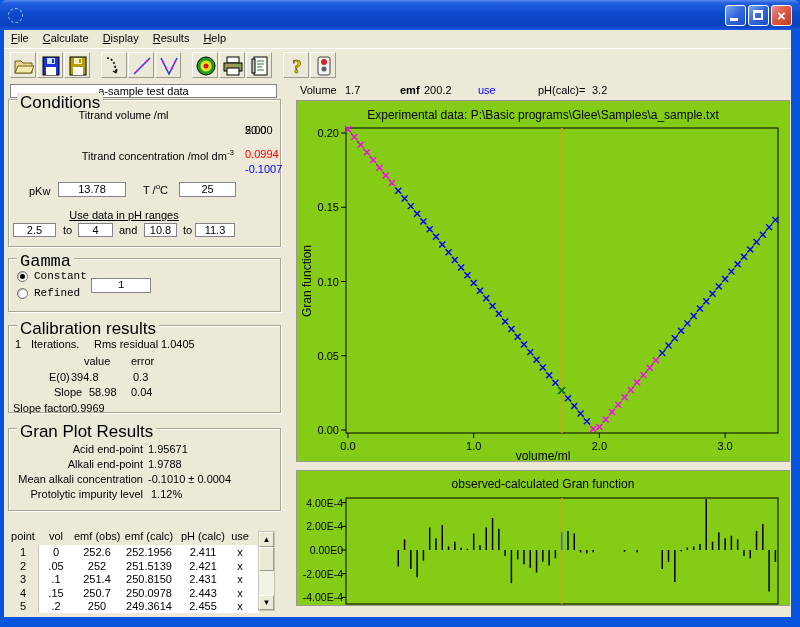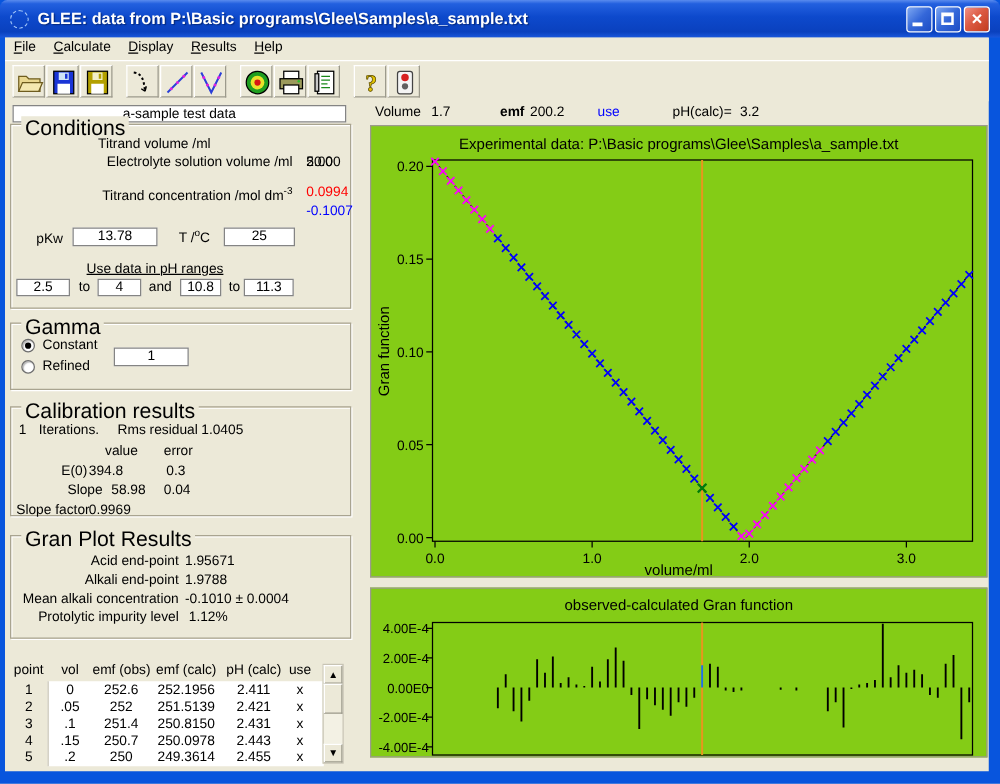--- a/index.html
+++ b/index.html
@@ -60,21 +60,20 @@
     font-size:8px;line-height:13px;text-align:center;color:#000;}
   .sthumb{position:absolute;left:0px;top:15px;width:15px;height:24px;background:#ECE9D8;border:1px solid;border-color:#fff #9C9A8C #9C9A8C #fff;box-sizing:border-box;}
 </style>
 </head>
 <body>
 
 <div class="client-bg"></div>
 
 <div class="titlebar">
   <div class="sysicon"></div>
-  <div class="title-text">GLEE: data from P:\Basic programs\Glee\Samples\a_sample.txt</div>
   <div class="winbtns">
     <div class="wbtn">
         <div class="g-min"></div>
       </div>
     <div class="wbtn">
         <div class="g-max"></div>
       </div>
     <div class="wbtn close">
         <span class="g-x">×</span>
       </div>
@@ -175,40 +174,39 @@
 <div class="t" style="left:400px;top:84px;font-weight:bold;">emf</div>
 <div class="t" style="left:424px;top:84px;">200.2</div>
 <div class="t blue" style="left:478px;top:84px;">use</div>
 <div class="t" style="left:538px;top:84px;">pH(calc)=</div>
 <div class="t" style="left:592px;top:84px;">3.2</div>
 
 <div class="groupbox" style="left:8px;top:99px;width:273px;height:148px;">
   <span class="legend">Conditions</span>
   <div class="t right" style="left:4px;top:9px;width:221px;text-align:center;"><span>Titrand volume /ml</span></div>
   <div class="t" style="left:236px;top:24px;">2.00</div>
-  <div class="t right" style="left:4px;top:24px;width:221px;"><span>Electrolyte solution volume /ml</span></div>
   <div class="t" style="left:236px;top:24px;">50.00</div>
   <div class="t right" style="left:4px;top:48px;width:221px;"><span>Titrand concentration /mol dm</span><sup>-3</sup></div>
   <div class="t red" style="left:236px;top:48px;">0.0994</div>
   <div class="t blue" style="left:236px;top:63px;">-0.1007</div>
   <div class="t" style="left:20px;top:85px;">pKw</div>
   <div class="vbox" style="left:49px;top:82px;width:68px;height:15px;">13.78</div>
   <div class="t" style="left:134px;top:82px;"><span>T /</span><sup>o</sup><span>C</span></div>
   <div class="vbox" style="left:170px;top:82px;width:57px;height:15px;">25</div>
   <div class="t center" style="left:0px;top:109px;width:230px;">Use data in pH ranges</div>
   <div class="vbox" style="left:4px;top:123px;width:43px;height:14px;">2.5</div>
   <div class="t" style="left:54px;top:124px;">to</div>
   <div class="vbox" style="left:69px;top:123px;width:35px;height:14px;">4</div>
   <div class="t" style="left:110px;top:124px;">and</div>
   <div class="vbox" style="left:135px;top:123px;width:33px;height:14px;">10.8</div>
   <div class="t" style="left:174px;top:124px;">to</div>
   <div class="vbox" style="left:186px;top:123px;width:40px;height:14px;">11.3</div>
 </div>
 
-<div class="groupbox" style="left:8px;top:258px;width:273px;height:54px;">
+<div class="groupbox" style="left:8px;top:258px;width:273px;height:54px;font-family:Liberation Mono, monospace;">
   <span class="legend">Gamma</span>
   <div class="radio sel" style="left:8px;top:12px;"></div>
   <div class="t" style="left:25px;top:11px;">Constant</div>
   <div class="radio" style="left:8px;top:29px;"></div>
   <div class="t" style="left:25px;top:28px;">Refined</div>
   <div class="vbox" style="left:82px;top:19px;width:60px;height:15px;">1</div>
 </div>
 
 <div class="groupbox" style="left:8px;top:325px;width:273px;height:88px;">
   <span class="legend">Calibration results</span>

